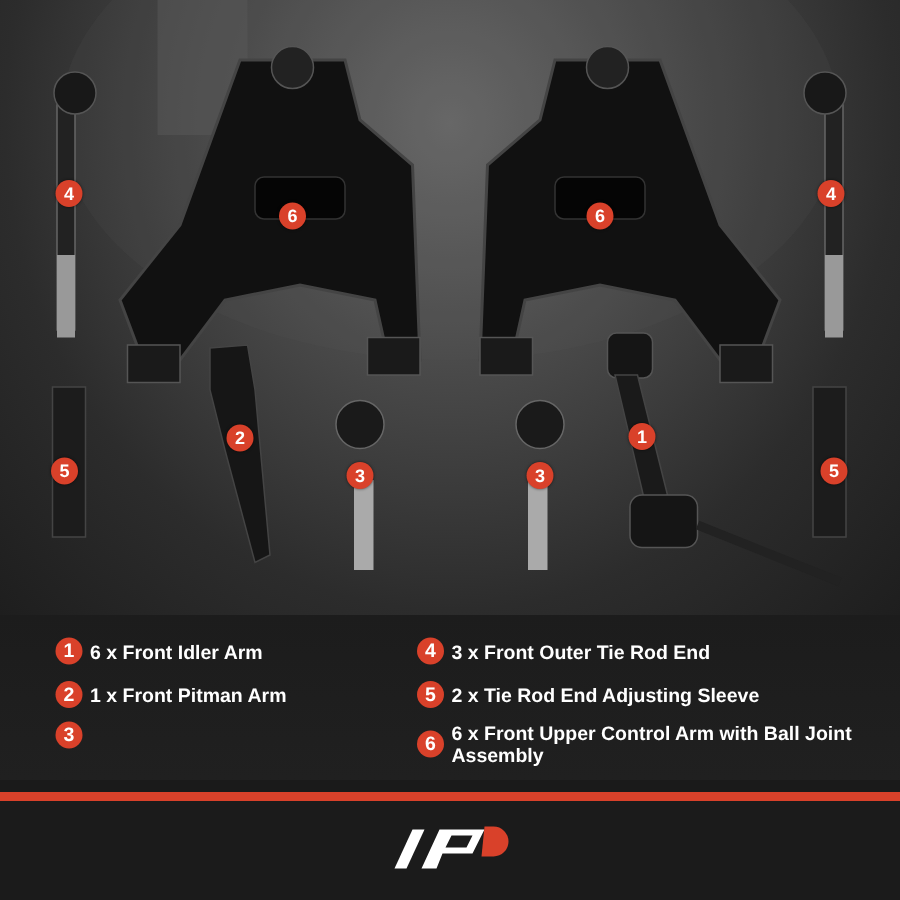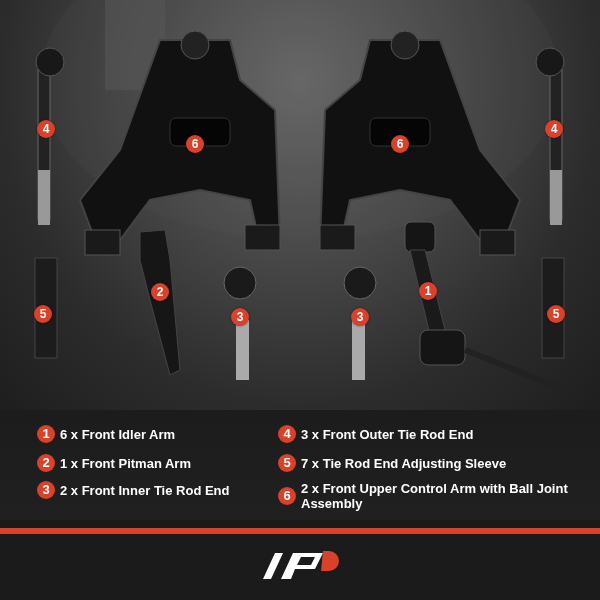--- a/index.html
+++ b/index.html
@@ -76,33 +76,32 @@
   <div class="legend-item" style="left:37px;top:15px;">
     <span class="num">1</span>
     <span>6 x Front Idler Arm</span>
   </div>
   <div class="legend-item" style="left:37px;top:44px;">
     <span class="num">2</span>
     <span>1 x Front Pitman Arm</span>
   </div>
   <div class="legend-item" style="left:37px;top:71px;">
     <span class="num">3</span>
-    <span>2 x Front Inner Tie Rod End</span>
   </div>
   <div class="legend-item" style="left:278px;top:15px;">
     <span class="num">4</span>
     <span>3 x Front Outer Tie Rod End</span>
   </div>
   <div class="legend-item" style="left:278px;top:44px;">
     <span class="num">5</span>
-    <span>7 x Tie Rod End Adjusting Sleeve</span>
+    <span>2 x Tie Rod End Adjusting Sleeve</span>
   </div>
   <div class="legend-item" style="left:278px;top:71px;">
     <span class="num">6</span>
-    <span>2 x Front Upper Control Arm with Ball Joint Assembly</span>
+    <span>6 x Front Upper Control Arm with Ball Joint Assembly</span>
   </div>
 </div>
 
 <div class="red-bar"></div>
 
 <div class="footer">
   <svg class="logo" width="90" height="40" viewBox="0 0 90 40" style="left:253px;top:11px;">
     <polygon points="10,34 22,8 30,8 18,34" fill="#fff"></polygon>
     <polygon points="28,34 40,8 70,8 62,24 42,24 38,34" fill="#fff"></polygon>
     <polygon points="44,20 48,12 62,12 58,20" fill="#1b1b1b"></polygon>

